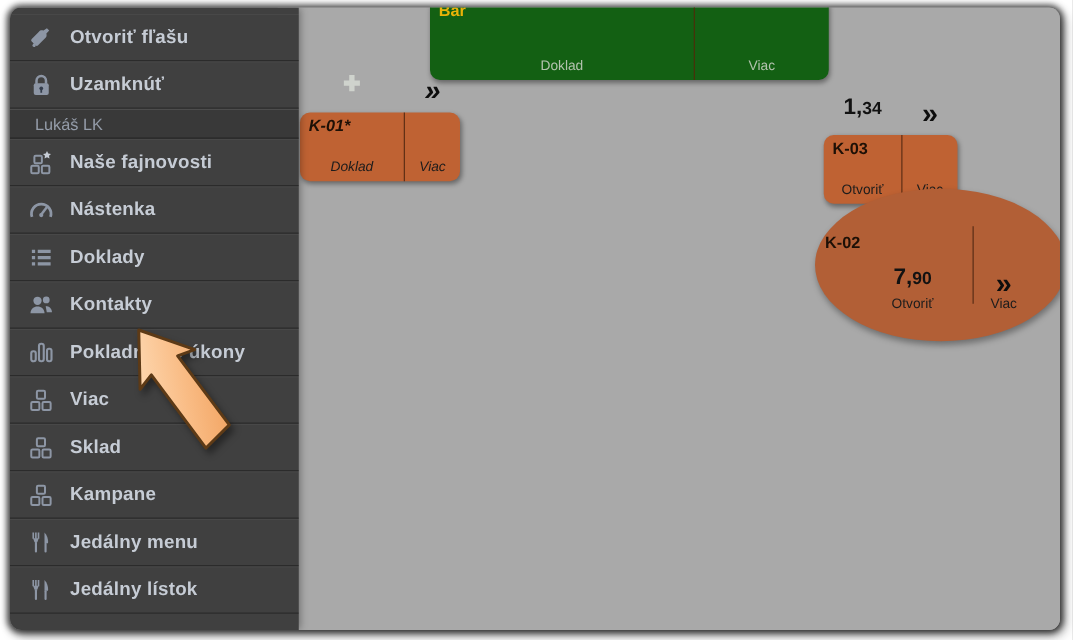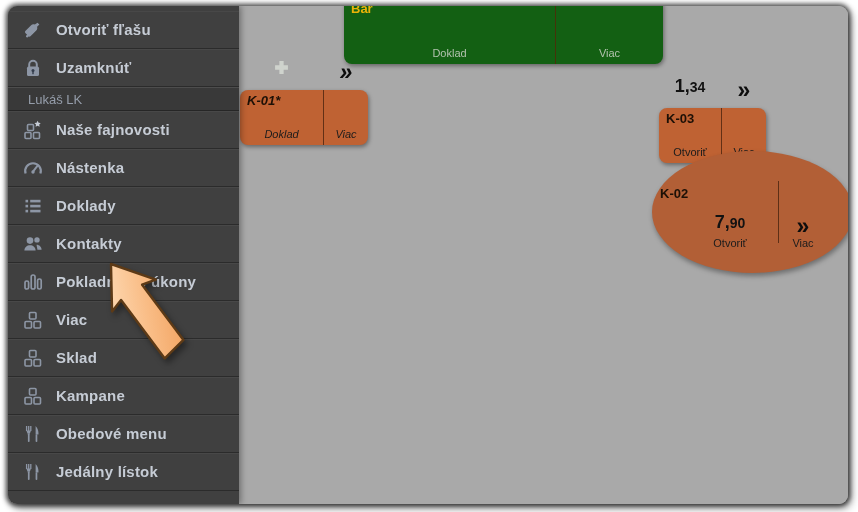--- a/index.html
+++ b/index.html
@@ -205,21 +205,21 @@
     <div class="nav-item">
       <span class="ico">
         <svg width="20" height="20" viewBox="0 0 20 20" fill="#8d96a5">
             <path d="M3.6 2 v5 M5.7 2 v5 M7.8 2 v5" fill="none" stroke="#8d96a5" stroke-width="1.3"></path>
             <path d="M3.4 6.5 h4.6 l-1.2 3.2 h-2.2 z"></path>
             <rect x="4.9" y="9.4" width="1.7" height="8.6" rx=".8"></rect>
             <path d="M12.6 2 c2.2 2.2 2.9 5.2 2.9 7.6 l-.1 1 h-2.8 z"></path>
             <rect x="12.6" y="10.2" width="1.7" height="7.8" rx=".8"></rect>
           </svg>
       </span>
-      <span class="lbl">Obedové menu</span>
+      <span class="lbl">Jedálny menu</span>
     </div>
 
     <div class="nav-item">
       <span class="ico">
         <svg width="20" height="20" viewBox="0 0 20 20" fill="#8d96a5">
             <path d="M3.6 2 v5 M5.7 2 v5 M7.8 2 v5" fill="none" stroke="#8d96a5" stroke-width="1.3"></path>
             <path d="M3.4 6.5 h4.6 l-1.2 3.2 h-2.2 z"></path>
             <rect x="4.9" y="9.4" width="1.7" height="8.6" rx=".8"></rect>
             <path d="M12.6 2 c2.2 2.2 2.9 5.2 2.9 7.6 l-.1 1 h-2.8 z"></path>
             <rect x="12.6" y="10.2" width="1.7" height="7.8" rx=".8"></rect>

